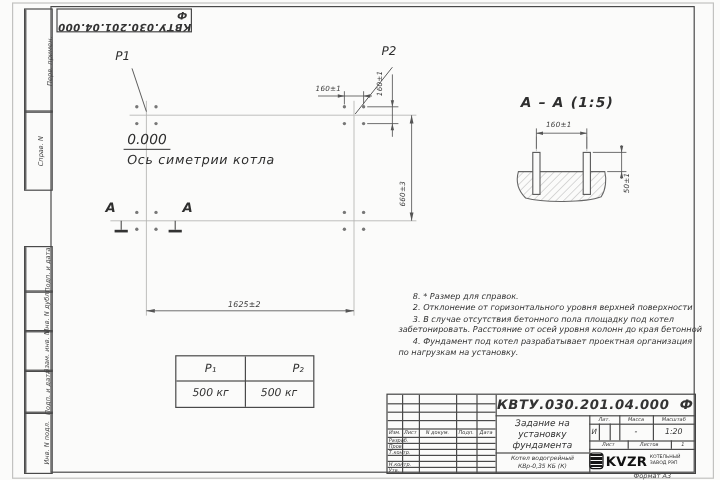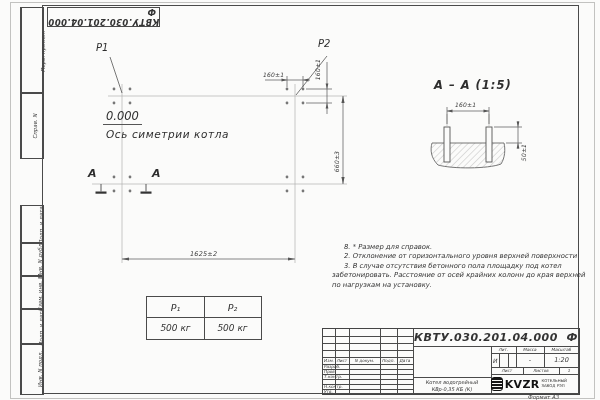--- a/index.html
+++ b/index.html
@@ -199,29 +199,30 @@
   <div class="dwg dim rot" style="left:305px;top:66px;width:24px;">160±1</div>
 
   <div class="dwg" style="left:434px;top:78px;font-size:11.5px;letter-spacing:1px;font-weight:bold;">А – А (1:5)</div>
   <div class="dwg dim" style="left:455px;top:101px;">160±1</div>
   <div class="dwg dim rot" style="left:511px;top:149px;width:24px;">50±1</div>
 
   <div class="abs" id="notes">
     <div class="note-line n-first">8. * Размер для справок.</div>
     <div class="note-line n-first">2. Отклонение от горизонтального уровня верхней поверхности</div>
     <div class="note-line n-first">3. В случае отсутствия бетонного пола площадку под котел</div>
-    <div class="note-line">забетонировать. Расстояние от осей крайних колонн до края верхней</div>
+    <div class="note-line">забетонировать. Расстояние от осей уровня колонн до края бетонной</div>
+    <div class="note-line n-first">4. Фундамент под котел разрабатывает проектная организация</div>
     <div class="note-line">по нагрузкам на установку.</div>
   </div>
 
   <div class="abs" id="ptable">
     <div class="line-h" style="left:0;top:20px;width:114px;background:#4a4a4a;"></div>
     <div class="line-v" style="left:57px;top:0;height:42px;background:#4a4a4a;"></div>
     <div class="cell" style="left:0;top:0;width:57px;height:20px;font-size:9.5px;">P₁</div>
-    <div class="cell" style="left:57px;top:0;width:57px;height:20px;font-size:9.5px;">P₂</div>
+    <div class="cell" style="left:57px;top:0;width:57px;height:20px;font-size:9.5px;padding-left:16px;">P₂</div>
     <div class="cell" style="left:0;top:20px;width:57px;height:22px;font-size:9px;">500 кг</div>
     <div class="cell" style="left:57px;top:20px;width:57px;height:22px;font-size:9px;">500 кг</div>
   </div>
 
   <div class="abs" id="tb">
 
     <div class="vl" style="left:12px;top:0;height:65px;"></div>
     <div class="vl" style="left:26px;top:0;height:65px;"></div>
     <div class="vl" style="left:57px;top:0;height:65px;"></div>
     <div class="vl" style="left:74px;top:0;height:65px;"></div>
@@ -257,20 +258,21 @@
     <div class="cell tiny" style="left:26px;top:28px;width:31px;height:7px;">N докум.</div>
     <div class="cell tiny" style="left:57px;top:28px;width:17px;height:7px;">Подп.</div>
     <div class="cell tiny" style="left:74px;top:28px;width:16px;height:7px;">Дата</div>
 
     <div class="cell tiny" style="left:1px;top:35px;width:25px;height:5px;justify-content:flex-start;">Разраб.</div>
     <div class="cell tiny" style="left:1px;top:40px;width:25px;height:5px;justify-content:flex-start;">Пров.</div>
     <div class="cell tiny" style="left:1px;top:45px;width:25px;height:5px;justify-content:flex-start;">Т.контр.</div>
     <div class="cell tiny" style="left:1px;top:55px;width:25px;height:5px;justify-content:flex-start;">Н.контр.</div>
     <div class="cell tiny" style="left:1px;top:60px;width:25px;height:5px;justify-content:flex-start;">Утв.</div>
 
+    <div class="cell" style="left:92px;top:17px;width:74px;height:31px;font-size:7.5px;line-height:9px;text-align:center;white-space:normal;">Задание на установку фундамента</div>
     <div class="cell" style="left:92px;top:48px;width:74px;height:17px;font-size:5px;line-height:6.5px;text-align:center;white-space:normal;">Котел водогрейный КВр-0,35 КБ (К)</div>
 
     <div class="cell tiny" style="left:168px;top:17px;width:25px;height:7px;">Лит.</div>
     <div class="cell tiny" style="left:193px;top:17px;width:28px;height:7px;">Масса</div>
     <div class="cell tiny" style="left:221px;top:17px;width:35px;height:7px;">Масштаб</div>
     <div class="cell" style="left:168px;top:24px;width:8.3px;height:14px;font-size:6px;">И</div>
     <div class="cell" style="left:193px;top:24px;width:28px;height:14px;font-size:6.5px;">-</div>
     <div class="cell" style="left:221px;top:24px;width:35px;height:14px;font-size:6.5px;">1:20</div>
 
     <div class="cell tiny" style="left:168px;top:38px;width:32px;height:7px;">Лист</div>

